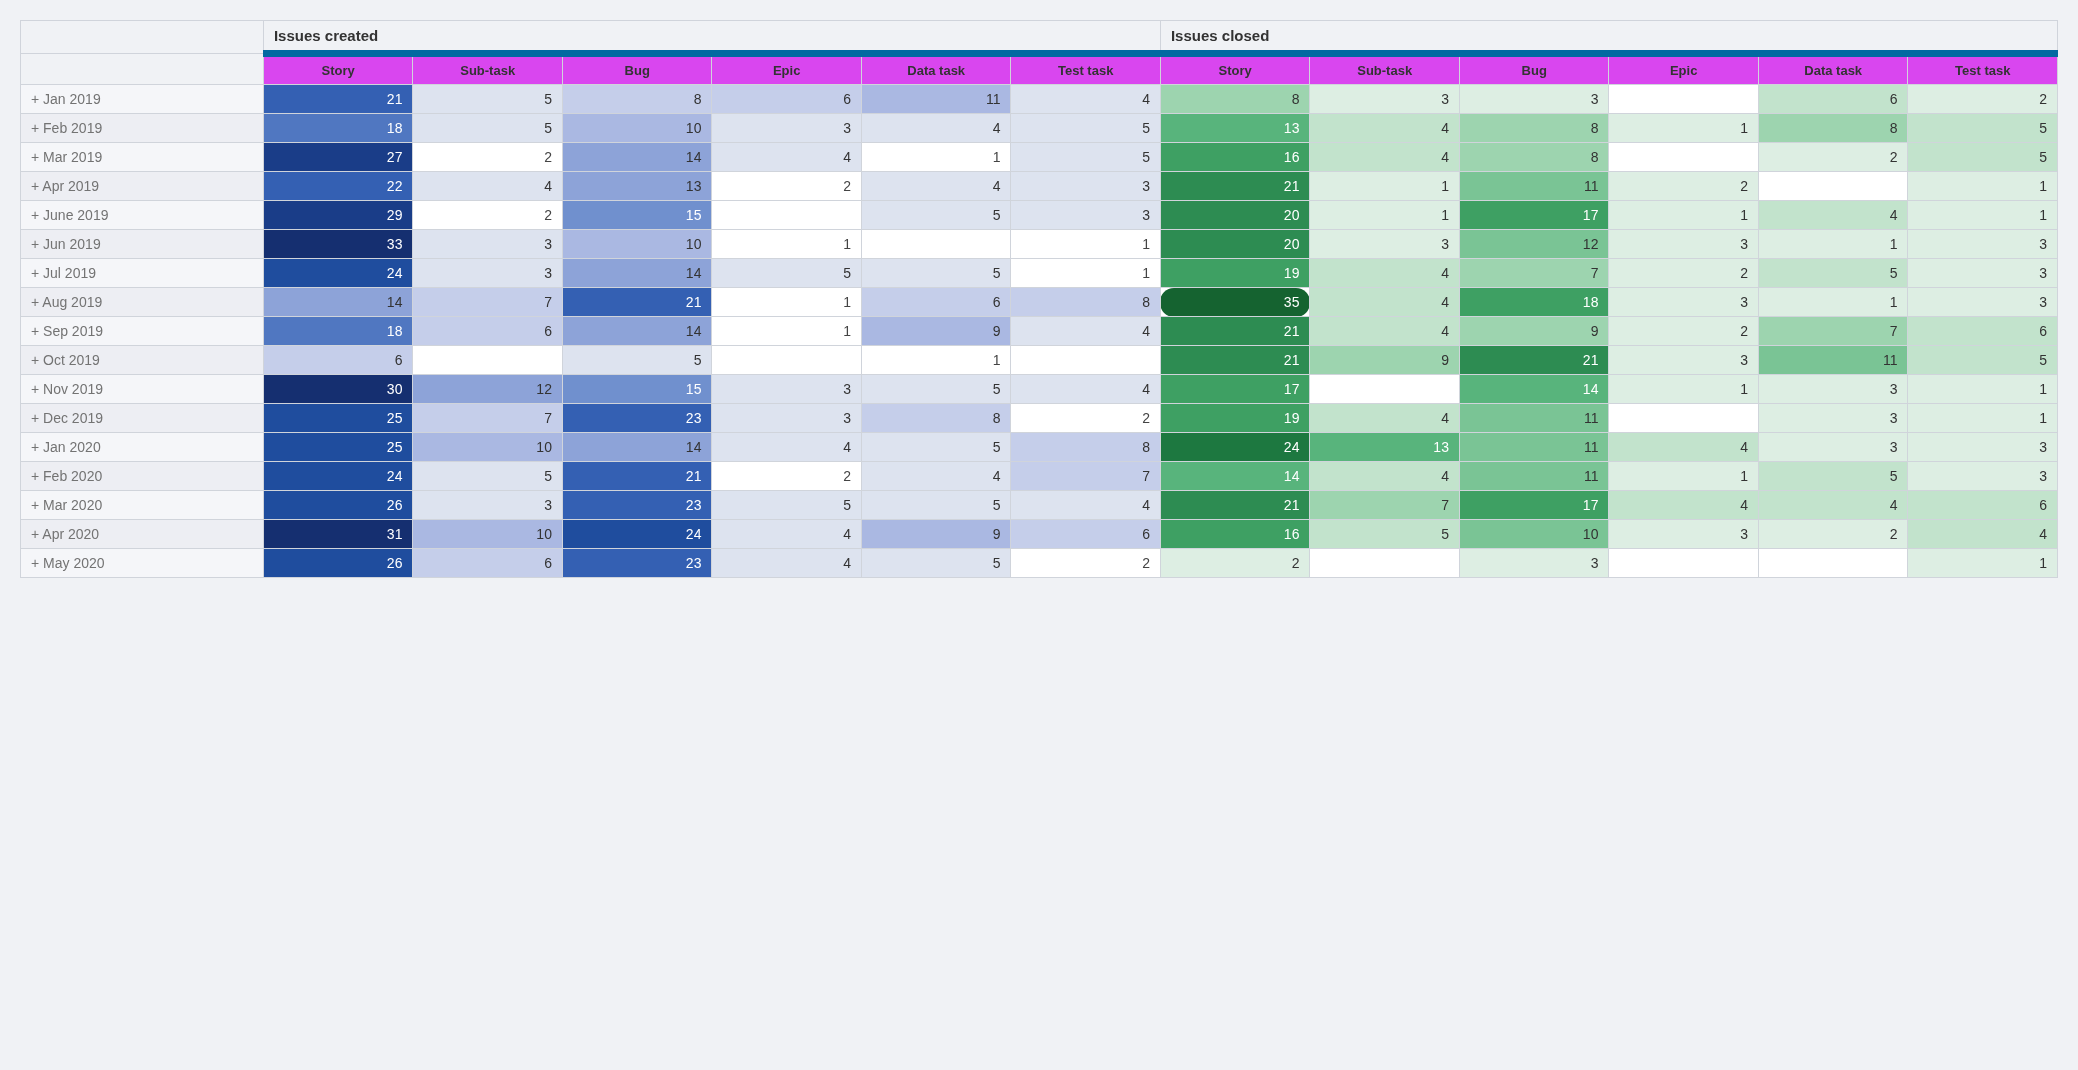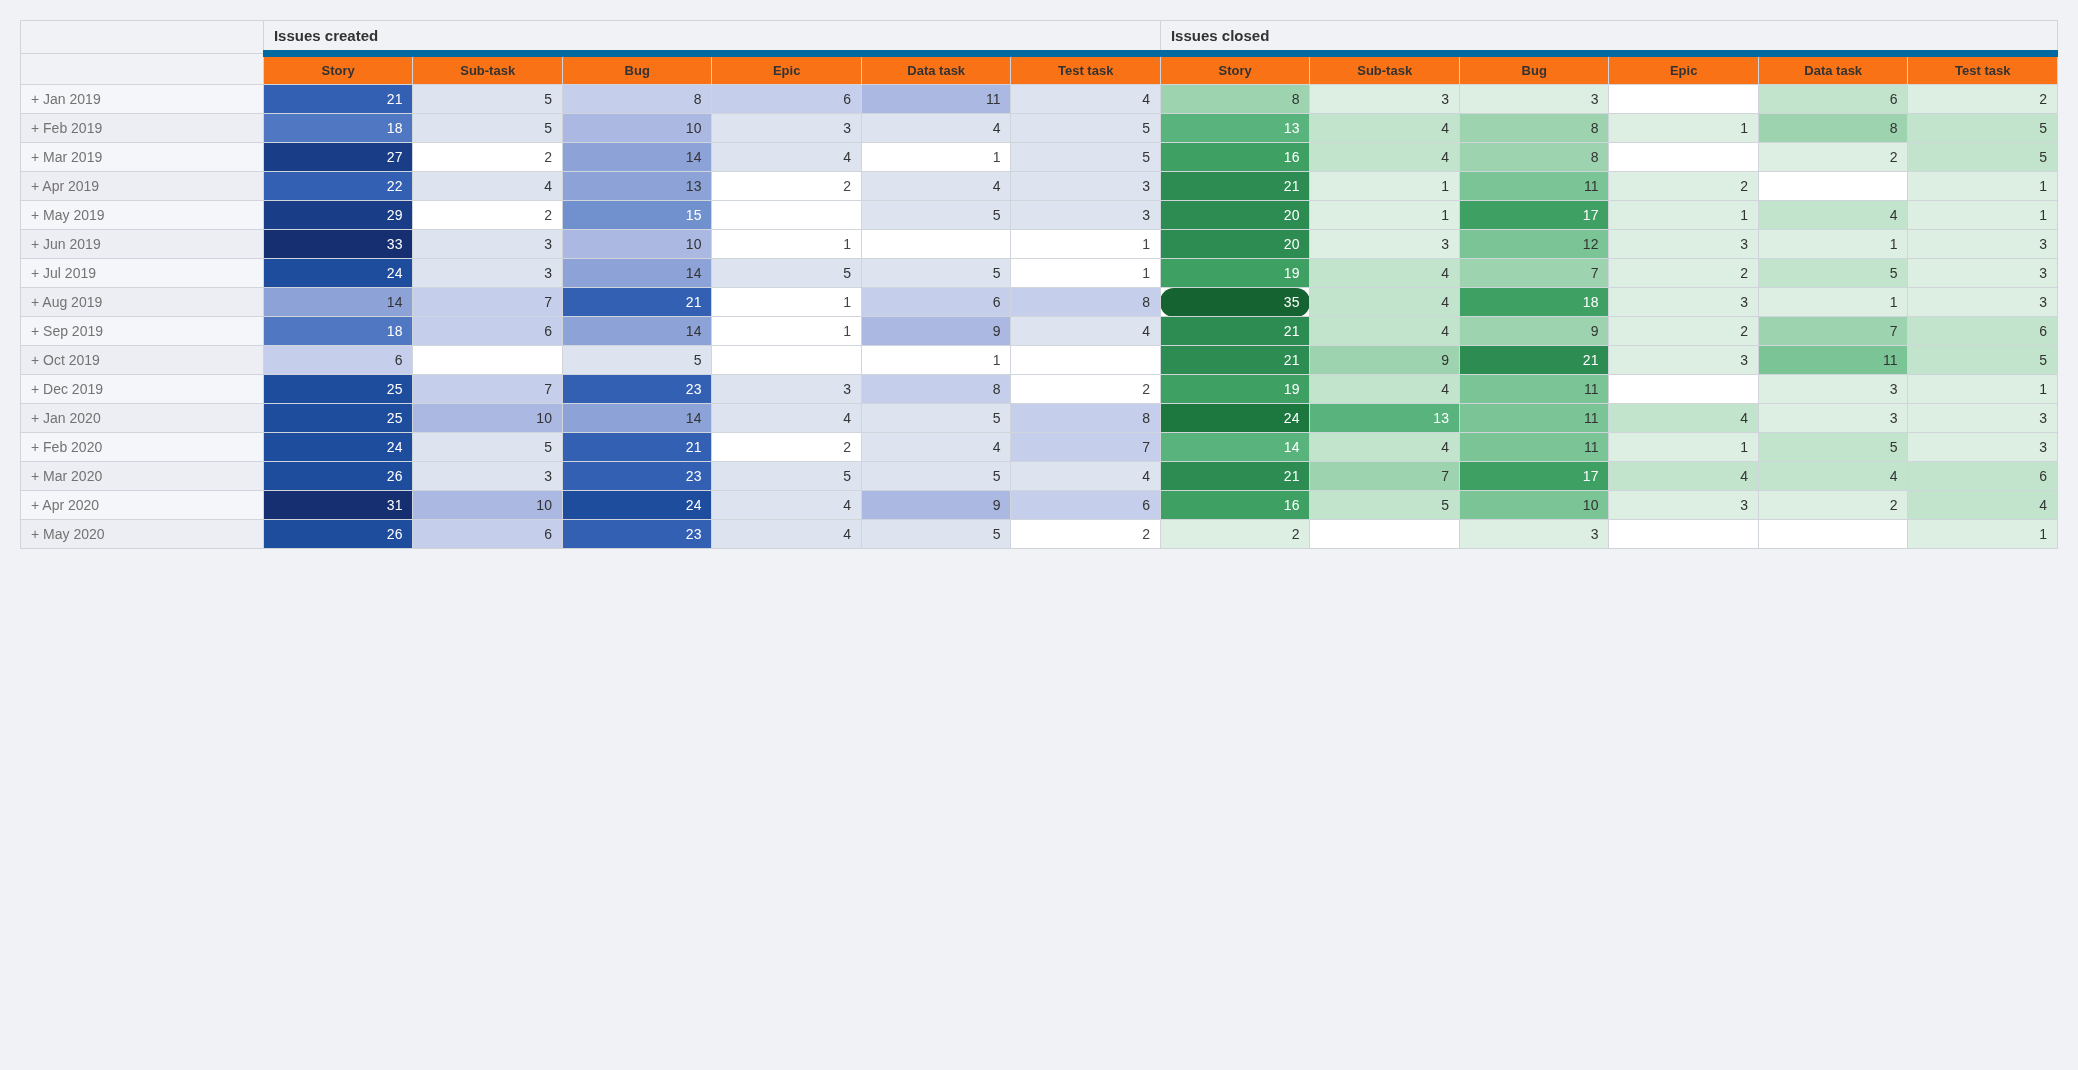--- a/index.html
+++ b/index.html
@@ -45,21 +45,21 @@
     th.group-header {
       text-align: left;
       font-weight: 700;
       font-size: 15px;
       background: #f0f2f5;
       border-bottom: 7px solid #0369a1;
     }
     th.col-header {
       font-weight: 600;
       font-size: 13px;
-      background: #f97316;
+      background: #d946ef;
     }
     .corner { background: #f0f2f5; }
 
     
     .ic-0 { background: #ffffff; color: #444; }
     .ic-1 { background: #dde3ef; color: #333; }
     .ic-2 { background: #c5ceea; color: #333; }
     .ic-3 { background: #aab8e2; color: #333; }
     .ic-4 { background: #8da3d8; color: #333; }
     .ic-5 { background: #7090ce; color: #fff; }
@@ -168,21 +168,21 @@
           <td class="ic-1">4</td>
           <td class="ic-1">3</td>
           <td class="cl-7">21</td>
           <td class="cl-1">1</td>
           <td class="cl-4">11</td>
           <td class="cl-1">2</td>
           <td class="cl-0"></td>
           <td class="cl-1">1</td>
         </tr>
         <tr>
-          <td class="row-label">+ May 2019</td>
+          <td class="row-label">+ June 2019</td>
           <td class="ic-9">29</td>
           <td class="ic-0">2</td>
           <td class="ic-5">15</td>
           <td class="ic-0"></td>
           <td class="ic-1">5</td>
           <td class="ic-1">3</td>
           <td class="cl-7">20</td>
           <td class="cl-1">1</td>
           <td class="cl-6">17</td>
           <td class="cl-1">1</td>
@@ -256,20 +256,35 @@
           <td class="ic-1">5</td>
           <td class="ic-0"></td>
           <td class="ic-0">1</td>
           <td class="ic-0"></td>
           <td class="cl-7">21</td>
           <td class="cl-3">9</td>
           <td class="cl-7">21</td>
           <td class="cl-1">3</td>
           <td class="cl-4">11</td>
           <td class="cl-2">5</td>
+        </tr>
+        <tr>
+          <td class="row-label">+ Nov 2019</td>
+          <td class="ic-10">30</td>
+          <td class="ic-4">12</td>
+          <td class="ic-5">15</td>
+          <td class="ic-1">3</td>
+          <td class="ic-1">5</td>
+          <td class="ic-1">4</td>
+          <td class="cl-6">17</td>
+          <td class="cl-0"></td>
+          <td class="cl-5">14</td>
+          <td class="cl-1">1</td>
+          <td class="cl-1">3</td>
+          <td class="cl-1">1</td>
         </tr>
         <tr>
           <td class="row-label">+ Dec 2019</td>
           <td class="ic-8">25</td>
           <td class="ic-2">7</td>
           <td class="ic-7">23</td>
           <td class="ic-1">3</td>
           <td class="ic-2">8</td>
           <td class="ic-0">2</td>
           <td class="cl-6">19</td>

